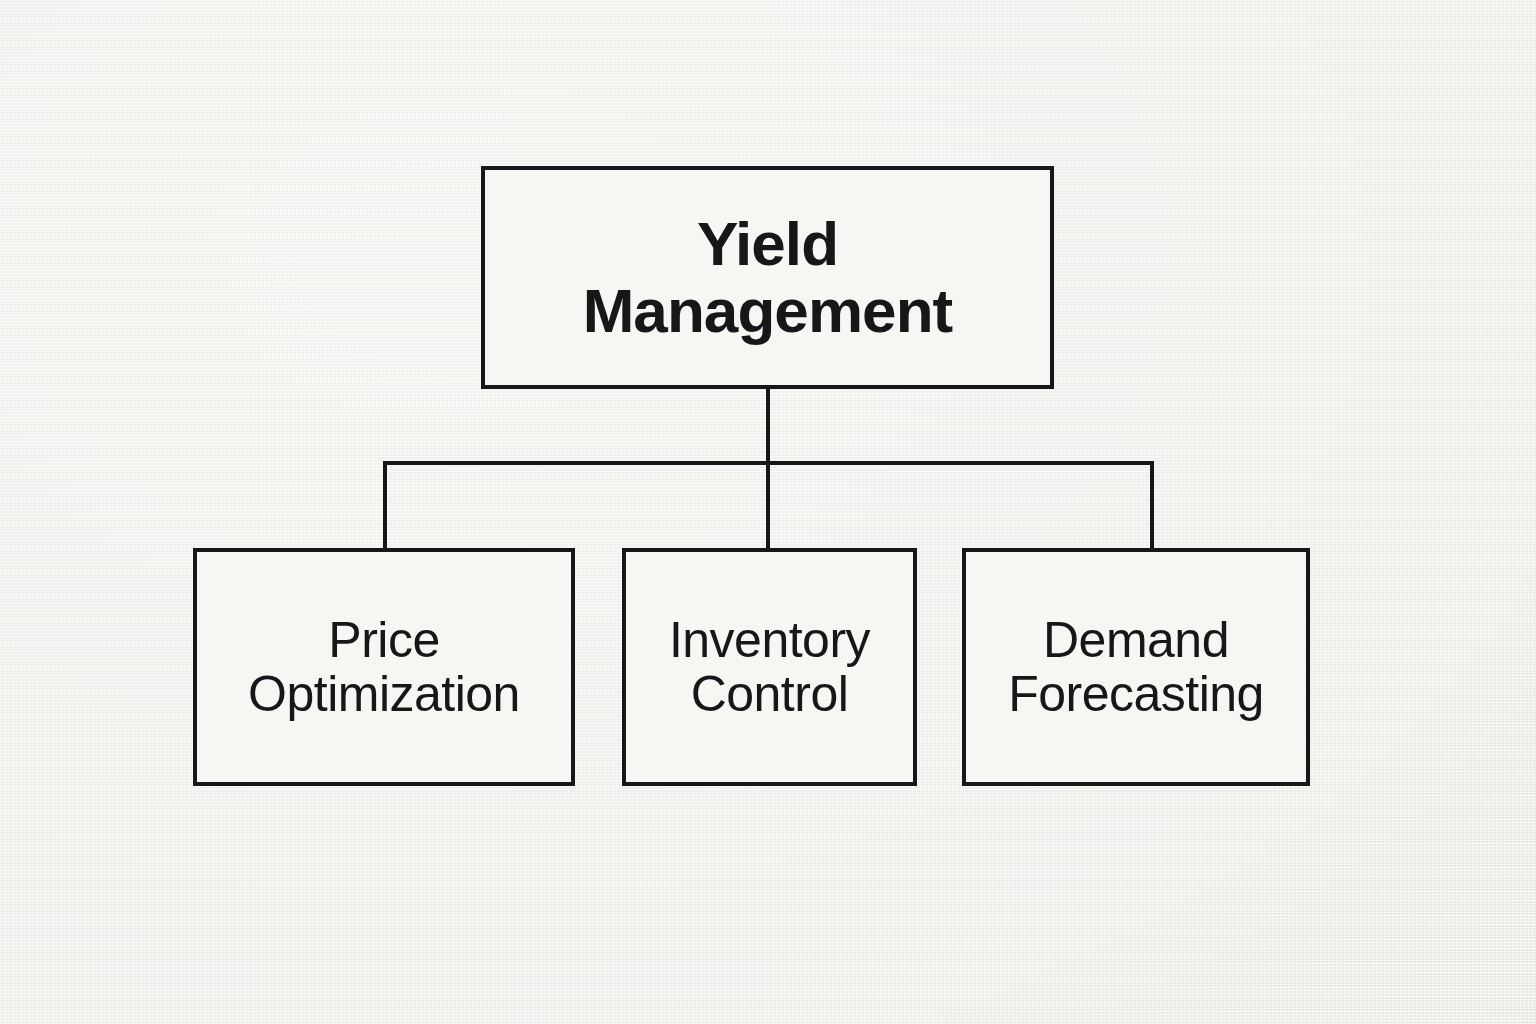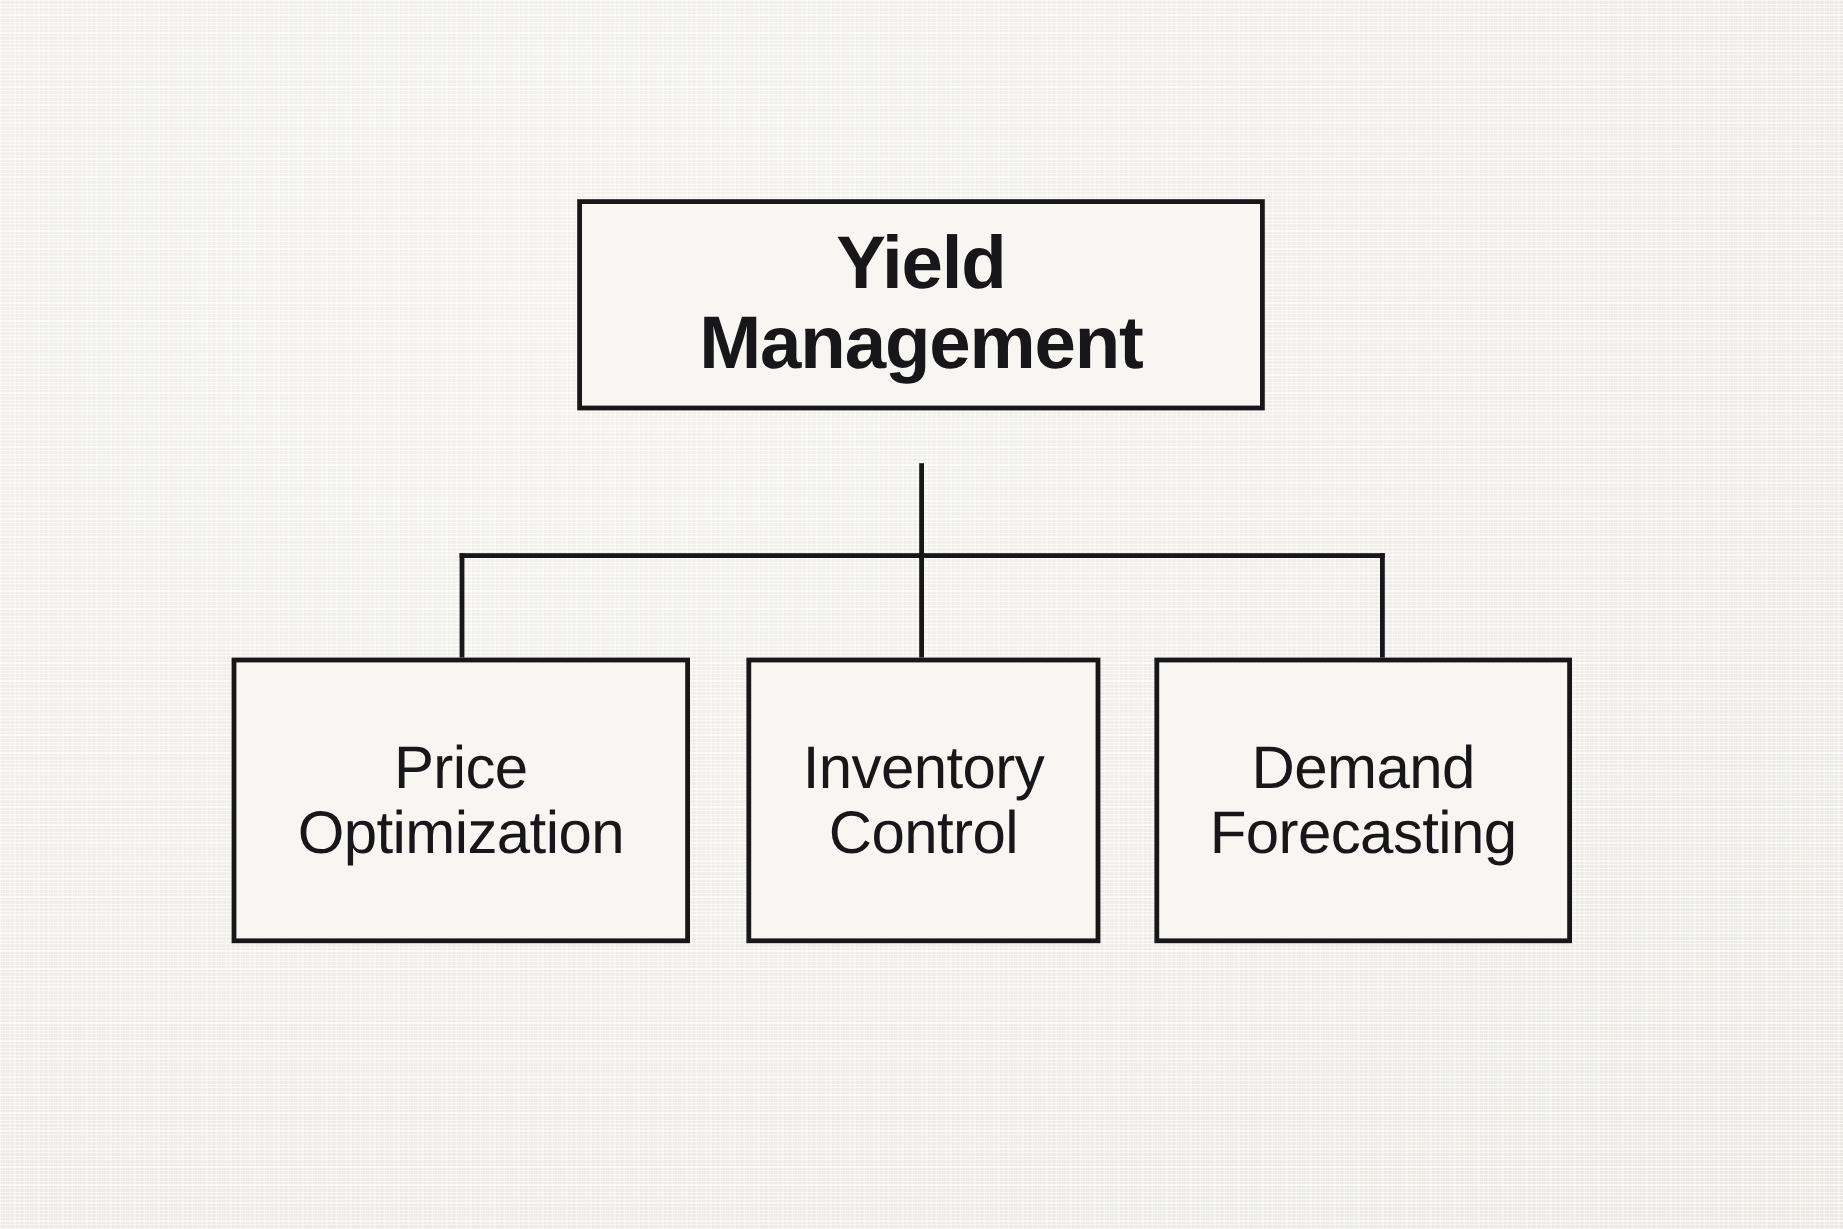--- a/index.html
+++ b/index.html
@@ -40,21 +40,21 @@
     line-height: 1.08;
     white-space: pre-line;
     letter-spacing: -0.01em;
     padding: 0 8px;
   }
 
   .node--root {
     left: 481px;
     top: 166px;
     width: 573px;
-    height: 176px;
+    height: 223px;
     align-items: center;
   }
   .node--root .node-label {
     font-size: 62px;
     font-weight: 700;
     letter-spacing: -0.015em;
   }
 
   .node--child {
     top: 548px;

